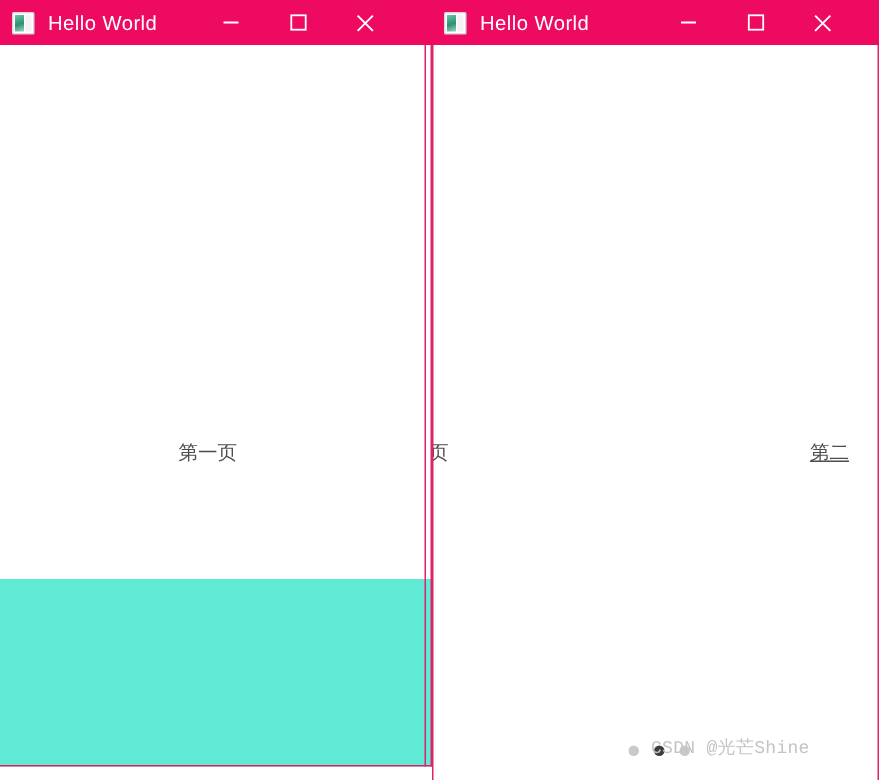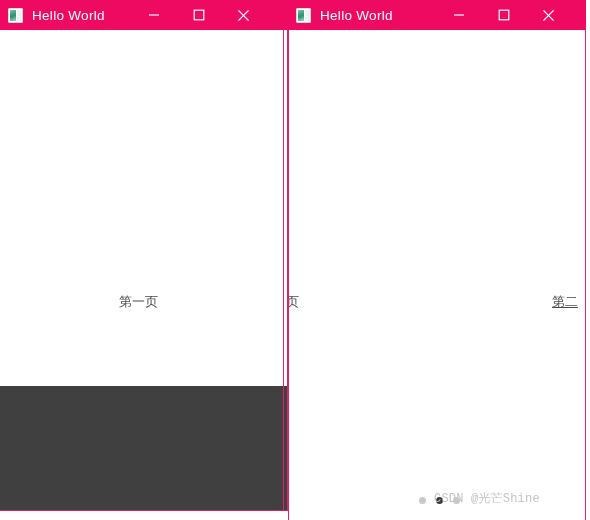--- a/index.html
+++ b/index.html
@@ -21,21 +21,21 @@
     top: 0;
     width: 590px;
     height: 520px;
     background: #ffffff;
     overflow: hidden;
   }
 
   
   .window {
     position: absolute;
-    background: #404040;
+    background: #5eead4;
     box-sizing: border-box;
     overflow: hidden;
     text-align: right;
   }
   .window-border {
     position: absolute;
     box-sizing: border-box;
     pointer-events: none;
   }
   .titlebar {
@@ -215,21 +215,21 @@
           <line x1="1.4" y1="1.4" x2="11.6" y2="11.6" stroke="#ffffff" stroke-width="1.3"></line>
           <line x1="11.6" y1="1.4" x2="1.4" y2="11.6" stroke="#ffffff" stroke-width="1.3"></line>
         </svg>
       </div>
     </div>
 
     <div class="win-body" style="top:30px; width:298px; height:490px;">
 
       <div class="page-label" style="left:-2px; top:263px;">页</div>
 
-      <div class="page-label" style="left:264px; top:263px;text-decoration:underline;">第二</div>
+      <div class="page-label" style="left:252px; top:263px;text-decoration:underline;">第二</div>
 
       <div class="dots" style="left:131px; top:467px;">
         <div class="dot"></div>
         <div class="dot active"></div>
         <div class="dot"></div>
       </div>
     </div>
   </div>
 
   <div class="window-border" style="left:288px; top:30px; width:298px; height:490px;

